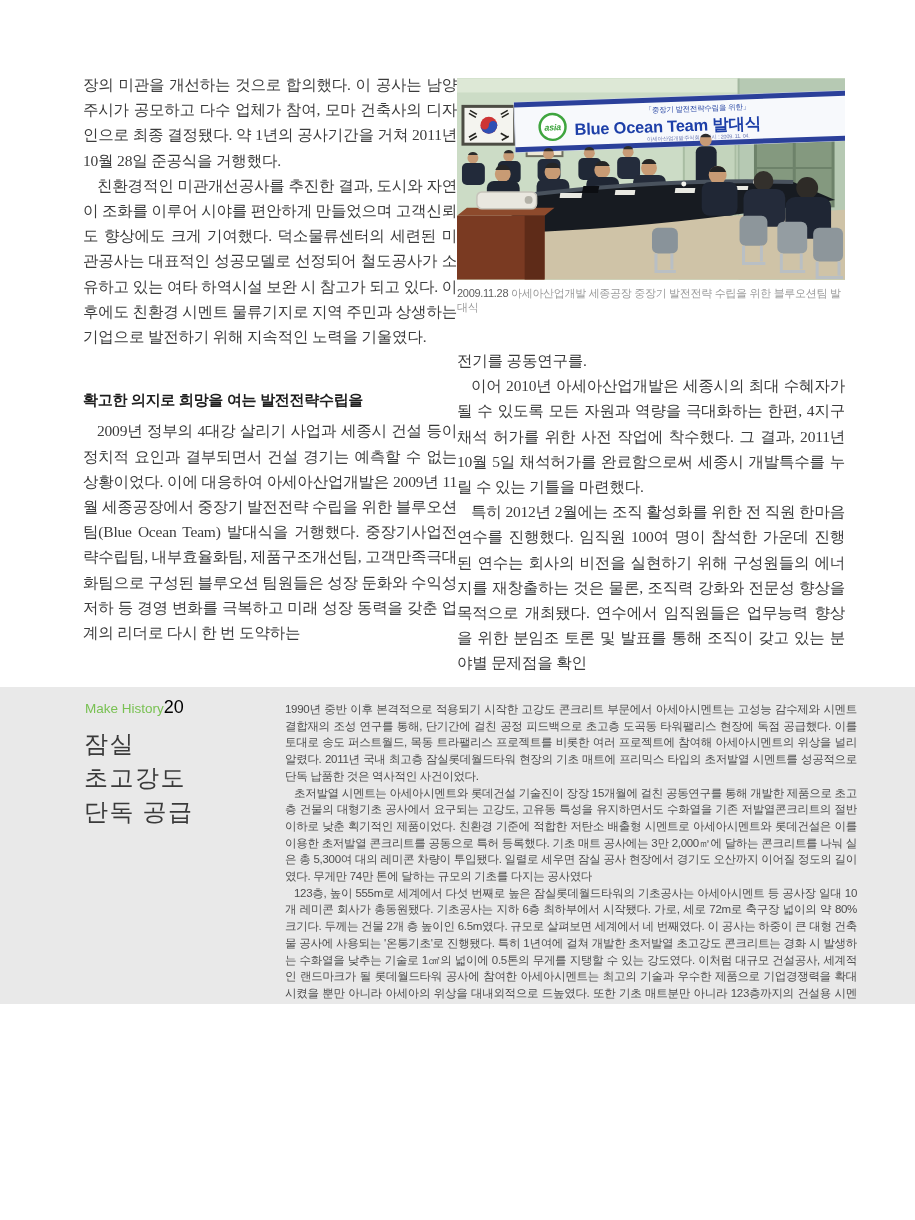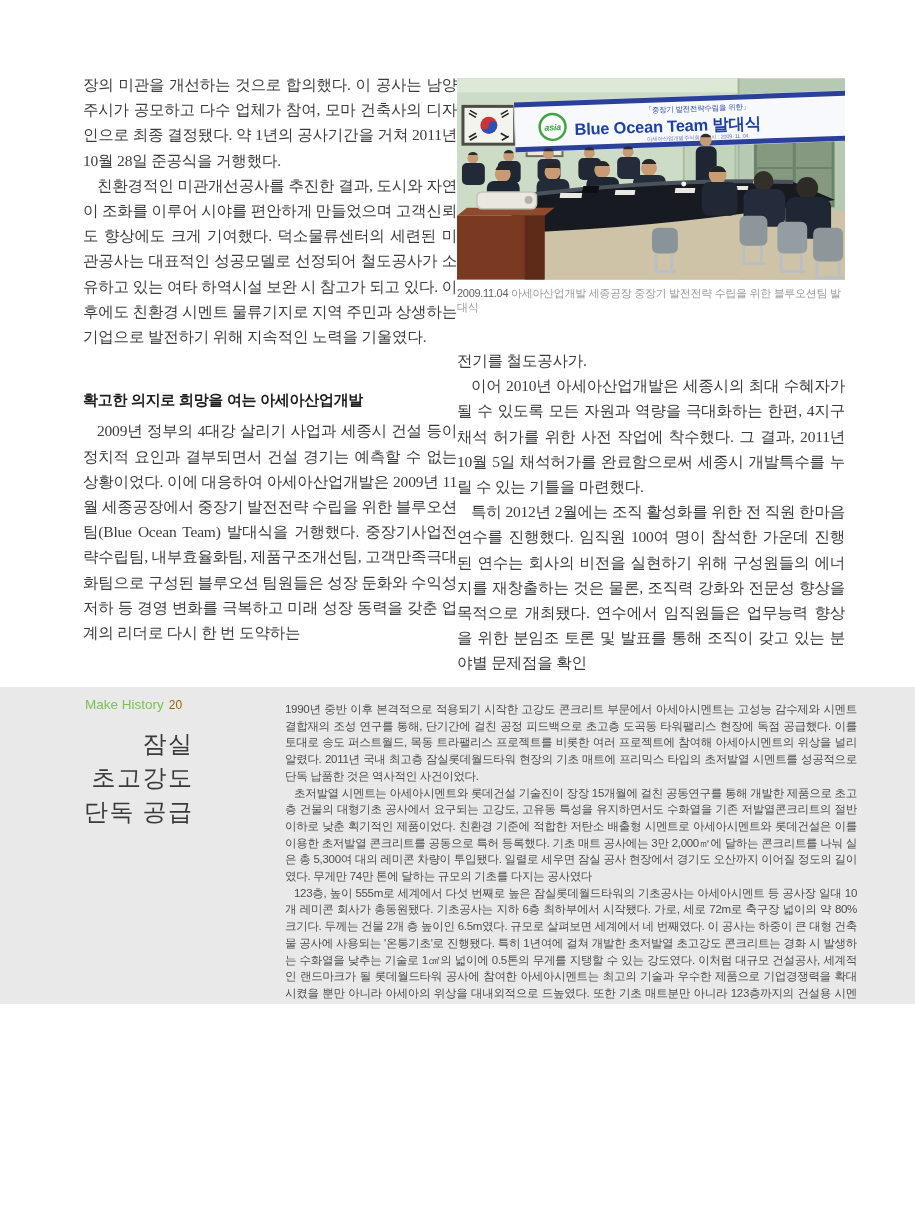--- a/index.html
+++ b/index.html
@@ -18,42 +18,42 @@
   .photo-figure{margin:0 0 0 0;}
   .photo-svg{display:block;width:388px;height:202px;background:#ccdcc6;}
   .photo-caption{margin-top:6px;font-family:"Liberation Sans",sans-serif;
        font-size:11px;line-height:14px;color:#9a9a9a;letter-spacing:-0.3px;text-align:left;}
   .photo-caption .cap-date{color:#5d5d5d;}
   .right-text{margin-top:34px;}
   
   .history-box{position:absolute;left:0;top:687px;width:915px;height:378px;background:#e9e9e9;}
   .mh-label{position:absolute;left:85px;top:10px;font-family:"Liberation Sans",sans-serif;
        font-size:13.5px;color:#79c153;letter-spacing:0;}
-  .mh-label .mh-num{font-size:12px;color:#a16207;margin-left:5px;}
+  .mh-label .mh-num{font-size:18px;color:#000000;}
   .mh-title{position:absolute;left:84px;top:40px;font-family:"Liberation Serif",serif;
-       font-size:24px;line-height:34px;color:#3a3a3a;letter-spacing:1.5px;text-align:right;}
+       font-size:24px;line-height:34px;color:#3a3a3a;letter-spacing:1.5px;}
   .mh-text{position:absolute;left:285px;top:14px;width:572px;
        font-family:"Liberation Sans",sans-serif;font-size:11.5px;line-height:16.7px;
        color:#4c4c4c;text-align:justify;letter-spacing:-0.3px;}
   .mh-text p{margin:0;}
   .mh-text p.indent{text-indent:9px;}
   
   .footer{position:absolute;left:79px;top:1141px;font-family:"Liberation Sans",sans-serif;
        font-size:11px;font-weight:bold;color:#2f2f2f;letter-spacing:1px;}
   .footer .sep{color:#8a8a8a;padding:0 3px;}
 </style>
 </head>
 <body>
 
 <div class="page">
 
   <div class="col col-left">
     <p>장의 미관을 개선하는 것으로 합의했다. 이 공사는 남양주시가 공모하고 다수 업체가 참여, 모마 건축사의 디자인으로 최종 결정됐다. 약 1년의 공사기간을 거쳐 2011년 10월 28일 준공식을 거행했다.</p>
     <p class="indent">친환경적인 미관개선공사를 추진한 결과, 도시와 자연이 조화를 이루어 시야를 편안하게 만들었으며 고객신뢰도 향상에도 크게 기여했다. 덕소물류센터의 세련된 미관공사는 대표적인 성공모델로 선정되어 철도공사가 소유하고 있는 여타 하역시설 보완 시 참고가 되고 있다. 이후에도 친환경 시멘트 물류기지로 지역 주민과 상생하는 기업으로 발전하기 위해 지속적인 노력을 기울였다.</p>
-    <div class="sub-heading">확고한 의지로 희망을 여는 아세아산업개발</div>
+    <div class="sub-heading">확고한 의지로 희망을 여는 발전전략수립을</div>
     <p class="indent">2009년 정부의 4대강 살리기 사업과 세종시 건설 등이 정치적 요인과 결부되면서 건설 경기는 예측할 수 없는 상황이었다. 이에 대응하여 아세아산업개발은 2009년 11월 세종공장에서 중장기 발전전략 수립을 위한 블루오션팀(Blue Ocean Team) 발대식을 거행했다. 중장기사업전략수립팀, 내부효율화팀, 제품구조개선팀, 고객만족극대화팀으로 구성된 블루오션 팀원들은 성장 둔화와 수익성 저하 등 경영 변화를 극복하고 미래 성장 동력을 갖춘 업계의 리더로 다시 한 번 도약하는</p>
   </div>
 
   <div class="col col-right">
     <figure class="photo-figure">
       <svg class="photo-svg" viewBox="0 0 390 202">
 
         <rect x="0" y="0" width="390" height="202" fill="#ccdcc6"></rect>
         <rect x="0" y="0" width="390" height="14" fill="#dde8d6"></rect>
         <rect x="283" y="0" width="107" height="202" fill="#b6c9b3"></rect>
@@ -213,26 +213,26 @@
           <polygon points="0,138 88,138 98,130 10,130" fill="#8d4a2c"></polygon>
           <rect x="0" y="138" width="88" height="64" fill="#7a3a22"></rect>
           <rect x="68" y="138" width="20" height="64" fill="#5e2b18"></rect>
         </g>
         <g>
           <rect x="20" y="114" width="60" height="17" rx="5" fill="#e9e7df" stroke="#c6c4ba" stroke-width="1.5"></rect>
           <circle cx="72" cy="122" r="4" fill="#b4b2a8"></circle>
         </g>
       </svg>
       <figcaption class="photo-caption">
-        <span class="cap-date">2009.11.04</span>
+        <span class="cap-date">2009.11.28</span>
         <span>아세아산업개발 세종공장 중장기 발전전략 수립을 위한 블루오션팀 발대식</span>
       </figcaption>
     </figure>
     <div class="right-text">
-      <p>전기를 철도공사가.</p>
+      <p>전기를 공동연구를.</p>
       <p class="indent">이어 2010년 아세아산업개발은 세종시의 최대 수혜자가 될 수 있도록 모든 자원과 역량을 극대화하는 한편, 4지구 채석 허가를 위한 사전 작업에 착수했다. 그 결과, 2011년 10월 5일 채석허가를 완료함으로써 세종시 개발특수를 누릴 수 있는 기틀을 마련했다.</p>
       <p class="indent">특히 2012년 2월에는 조직 활성화를 위한 전 직원 한마음연수를 진행했다. 임직원 100여 명이 참석한 가운데 진행된 연수는 회사의 비전을 실현하기 위해 구성원들의 에너지를 재창출하는 것은 물론, 조직력 강화와 전문성 향상을 목적으로 개최됐다. 연수에서 임직원들은 업무능력 향상을 위한 분임조 토론 및 발표를 통해 조직이 갖고 있는 분야별 문제점을 확인</p>
     </div>
   </div>
 
   <div class="history-box">
     <div class="mh-label">
       <span>Make History</span><span class="mh-num">20</span>
     </div>
     <div class="mh-title">

